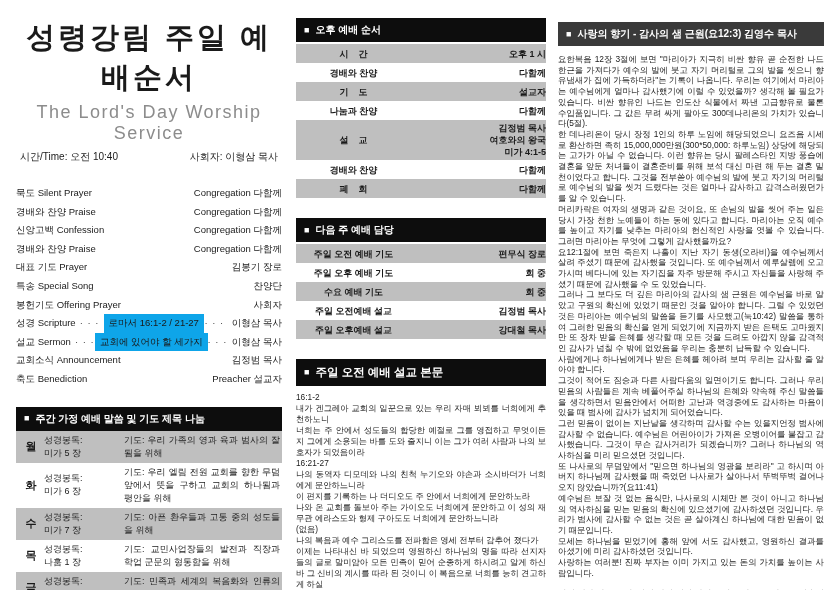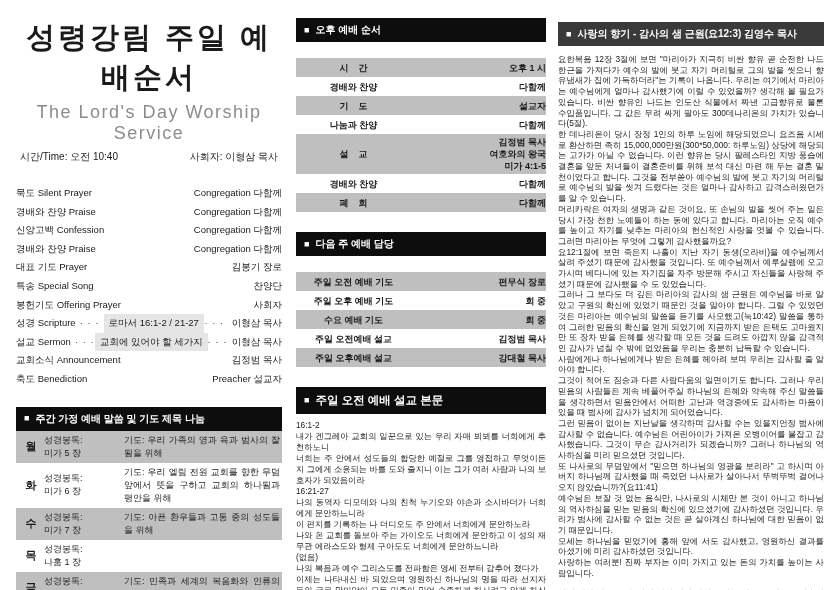--- a/index.html
+++ b/index.html
@@ -20,40 +20,40 @@
   .time-row{display:flex;justify-content:space-between;font-size:10px;margin-top:6px;padding:0 4px;}
   .time-row b{font-weight:normal;}
   .svc-list{margin-top:20px;}
   .svc-item{display:flex;align-items:baseline;font-size:9.5px;line-height:18.6px;white-space:nowrap;}
   .svc-label{flex:none;}
   .leader{flex:1;position:relative;margin:0 4px;display:flex;justify-content:center;align-items:baseline;overflow:hidden;min-width:8px;}
   .leader::before{
     content:"· · · · · · · · · · · · · · · · · · · · · · · · · · · · · · · · · · · · · ·";
     position:absolute;left:0;right:0;top:0;color:#444;letter-spacing:1px;overflow:hidden;white-space:nowrap;
   }
-  .svc-detail{position:relative;background:#e5e5e5;padding:0 5px;z-index:1;text-align:center;}
+  .svc-detail{position:relative;background:#0ea5e9;padding:0 5px;z-index:1;text-align:center;}
   .svc-detail:empty{display:none;}
   .svc-value{flex:none;}
 
   .bar{background:#0d0d0d;color:#fff;font-size:10px;font-weight:bold;
        padding:5px 8px;display:flex;align-items:center;gap:6px;}
   .bar .sq{font-size:9px;line-height:1;}
   .bar-lg{font-size:11.5px;padding:6px 8px;}
   .bar-dark{background:#3a3a3a;}
 
   .weekly{margin-top:18px;}
   .weekly-table{width:100%;}
   .wk-row{display:flex;font-size:9px;line-height:13px;padding:3px 2px;}
   .wk-row:nth-child(odd){background:#bfbfbf;}
   .wk-day{flex:0 0 26px;font-weight:bold;font-size:11px;display:flex;align-items:center;justify-content:center;}
   .wk-reading{flex:0 0 80px;white-space:pre-line;display:flex;flex-direction:column;justify-content:center;}
   .wk-prayer{flex:1;display:flex;align-items:center;text-align:justify;}
 
   
-  .mtable{width:100%;margin-top:16px;}
+  .mtable{width:100%;margin-top:2px;}
   .m-row{display:flex;font-size:9px;line-height:12px;min-height:15px;align-items:center;padding:2px 0;}
   .m-row:nth-child(odd){background:#bfbfbf;}
   .m-label{flex:0 0 46%;text-align:center;font-weight:bold;white-space:pre;}
   .m-value{flex:1;text-align:right;white-space:pre-line;font-weight:bold;}
   .section-gap{height:20px;}
   .scripture{margin-top:6px;font-size:8.3px;line-height:11px;}
   .scripture p{margin:0;text-align:justify;}
 
   
   .sermon{margin-top:8px;font-size:8.4px;line-height:10.7px;}
@@ -186,20 +186,21 @@
     <span class="wk-day">수</span>
     <span class="wk-reading">성경봉독:
 미가 7 장</span>
     <span class="wk-prayer">기도:  아픈 환우들과 고통 중의 성도들을 위해</span>
   </div>
 
   <div class="wk-row">
     <span class="wk-day">목</span>
     <span class="wk-reading">성경봉독:
 나훔 1 장</span>
+    <span class="wk-prayer">기도:  교민사업장들의 발전과 직장과 학업 군문의 형통함을 위해</span>
   </div>
 
   <div class="wk-row">
     <span class="wk-day">금</span>
     <span class="wk-reading">성경봉독:
 나훔  2 장</span>
     <span class="wk-prayer">기도:  민족과 세계의 복음화와 인류의 평화와 안녕을 위해</span>
   </div>
 
 </div>

